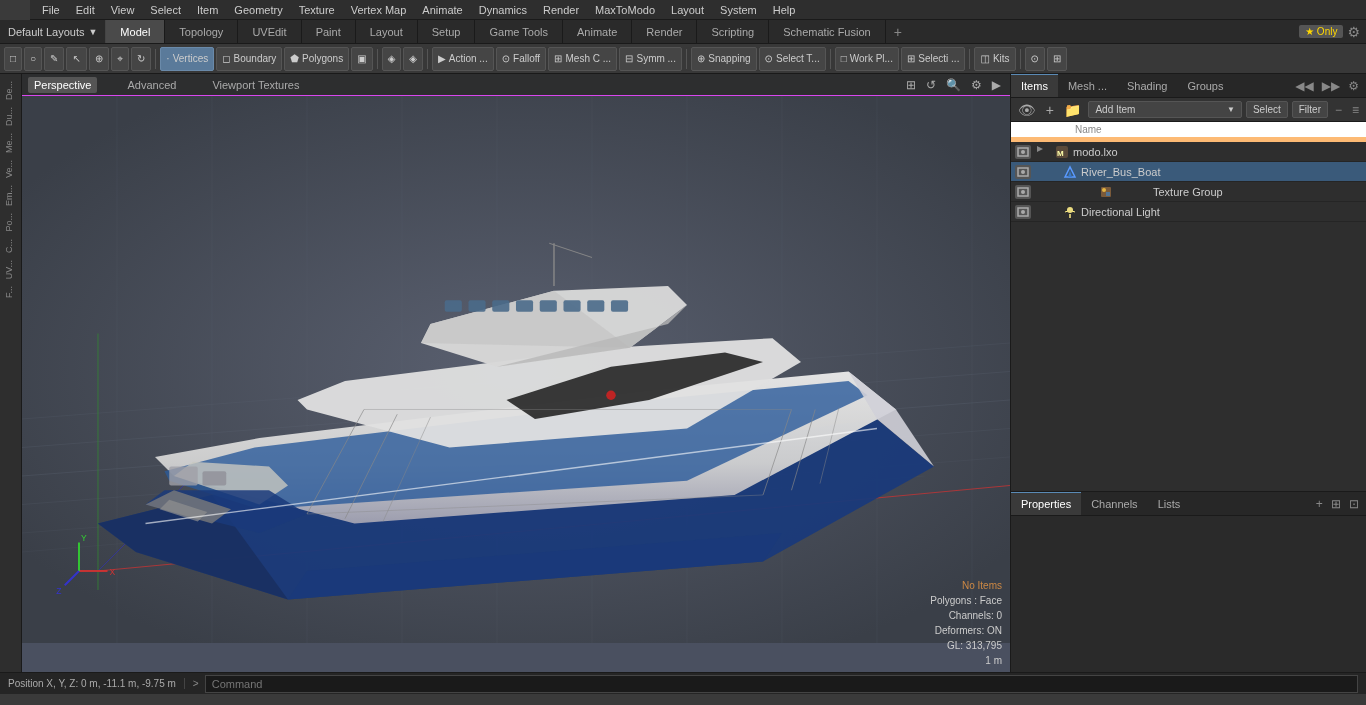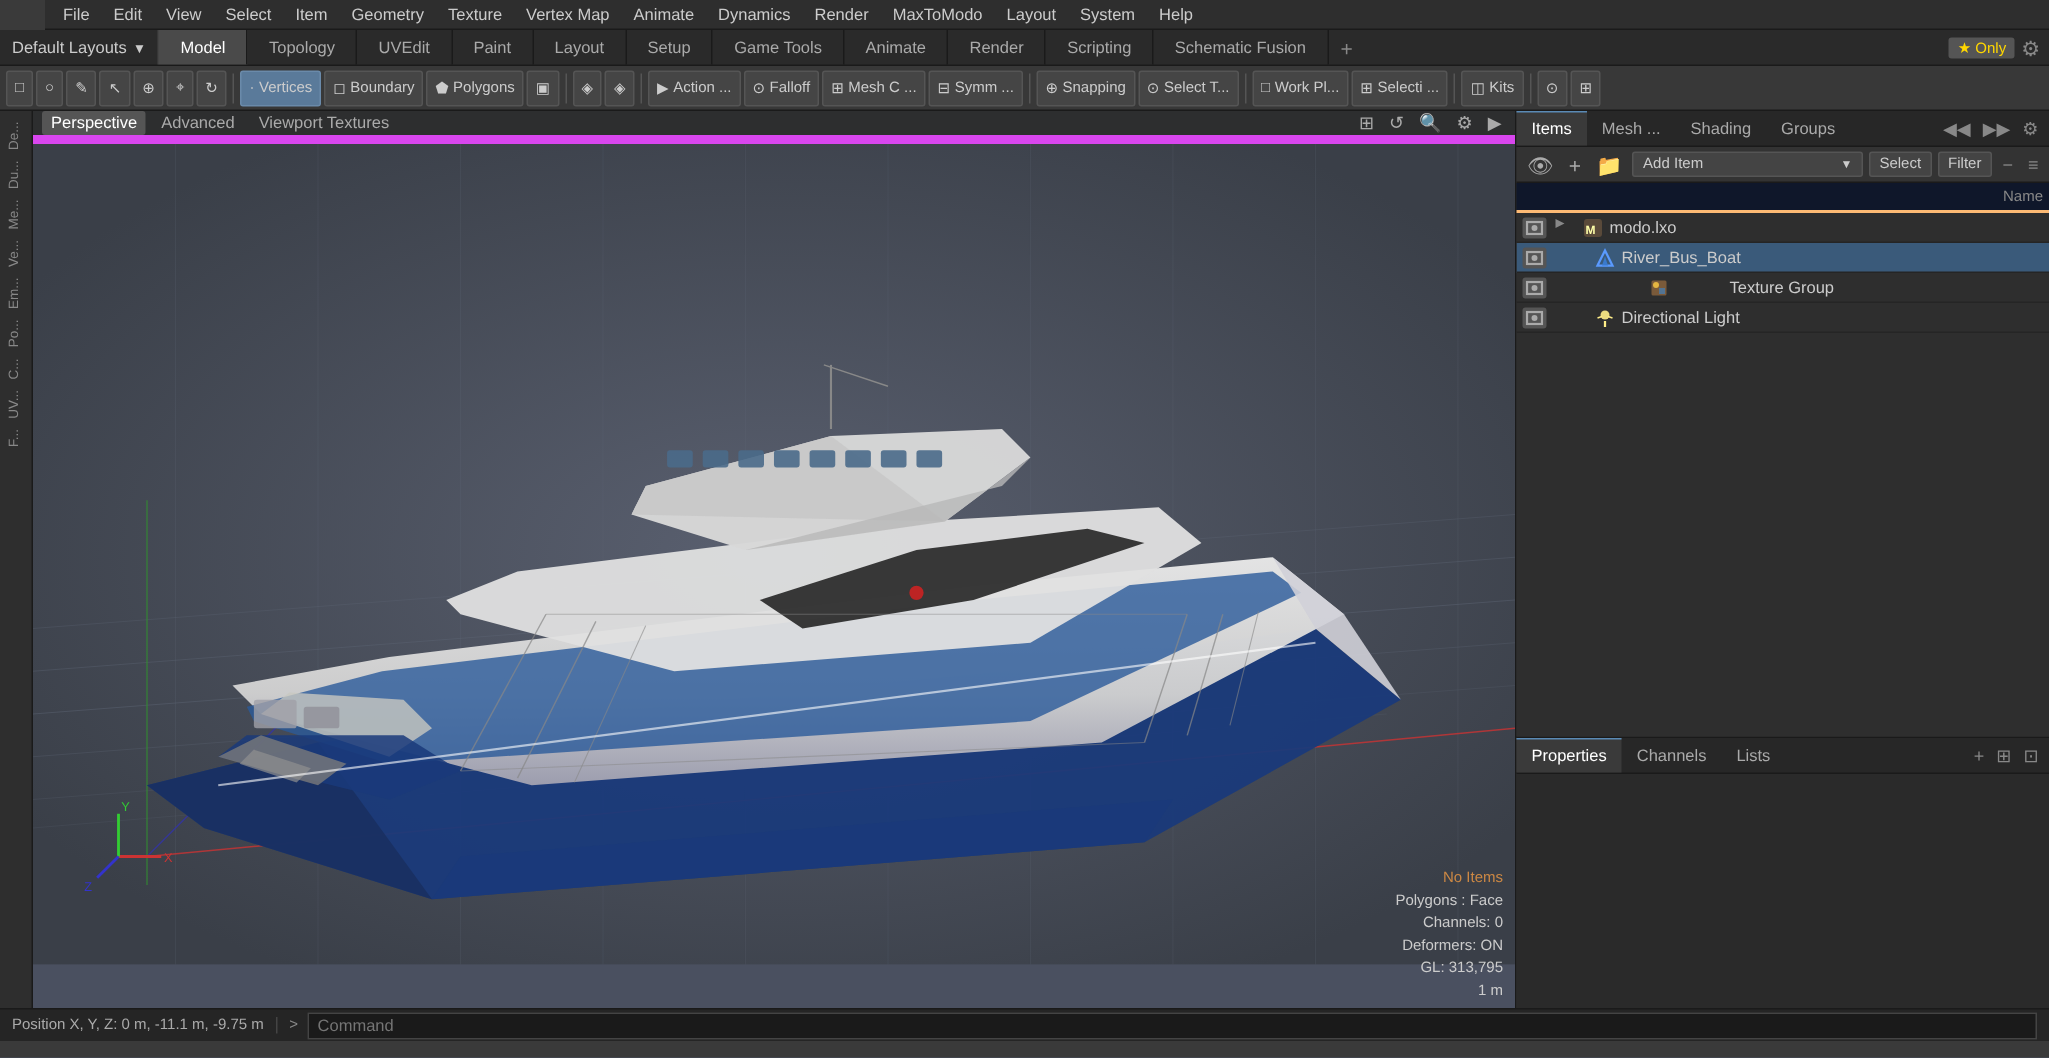--- a/index.html
+++ b/index.html
@@ -154,23 +154,23 @@
       flex: 1;
       position: relative;
       background: #4a4f57;
       overflow: hidden;
     }
     #viewport-header {
       display: flex;
       align-items: center;
       height: 22px;
       background: rgba(40,40,40,0.85);
-      border-bottom: 6px solid #d946ef;
+      border-bottom: 1px solid #d946ef;
       padding: 0 6px;
-      gap: 4px;
+      gap: 24px;
     }
     .vp-tab {
       font-size: 11px;
       color: #aaa;
       cursor: pointer;
       padding: 2px 6px;
     }
     .vp-tab.active { color: #fff; background: #555; border-radius: 2px; }
     .vp-icons {
       margin-left: auto;
@@ -295,25 +295,24 @@
       padding: 2px 6px;
       font-size: 10px;
       color: #ccc;
       cursor: pointer;
     }
 
     
     #items-col-headers {
       display: flex;
       height: 20px;
-      background: #0f172a;
-      border-bottom: 2px solid #fdba74;
+      background: #ffffff;
+      border-bottom: 5px solid #fdba74;
       align-items: center;
       padding: 0 4px;
-      text-align: right;
     }
     .col-vis { width: 20px; }
     .col-icons { width: 40px; }
     .col-name { flex: 1; font-size: 10px; color: #888; }
 
     
     #items-list {
       flex: 1;
       overflow-y: auto;
       background: #2e2e2e;

